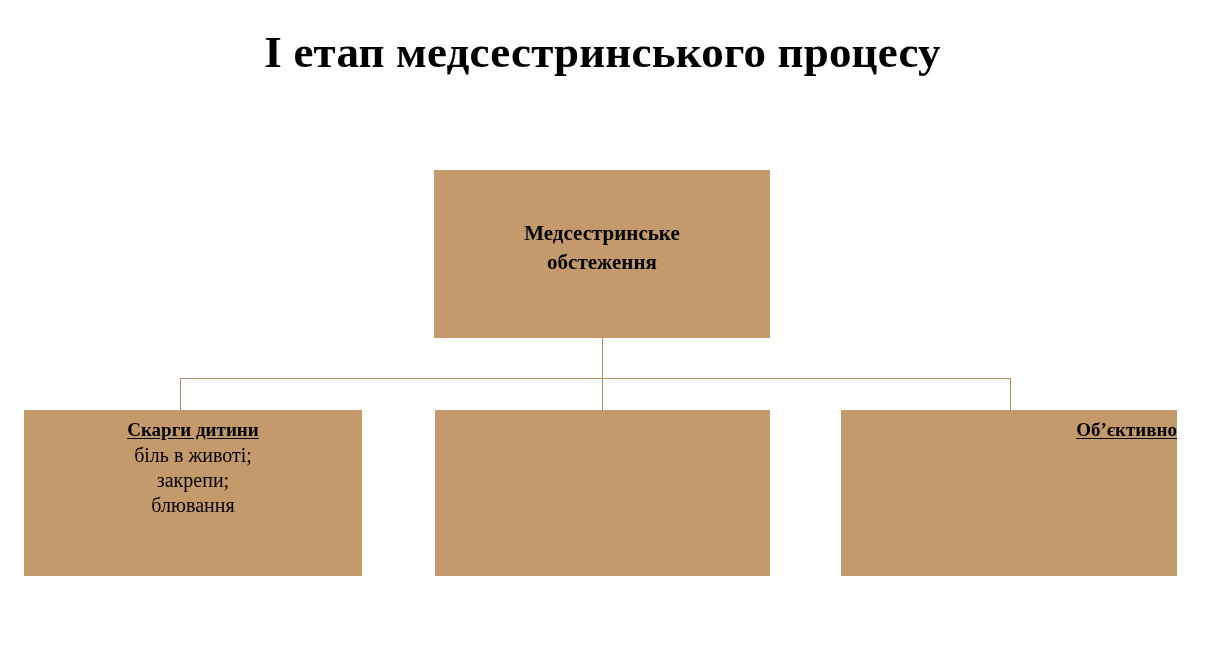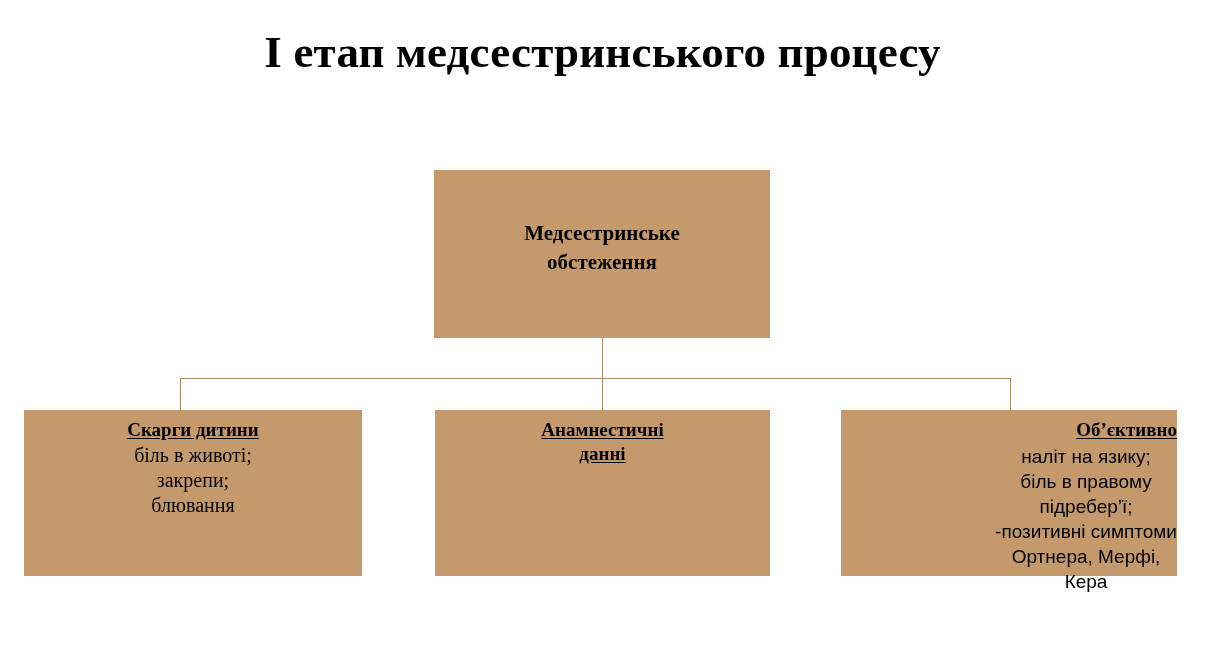--- a/index.html
+++ b/index.html
@@ -172,26 +172,19 @@
     <div class="node-body body-serif">біль в животі;
 закрепи;
 блювання</div>
   </div>
 
   <div class="node" id="node-root">
     <div class="node-title">Медсестринське обстеження</div>
   </div>
 
   <div class="node leaf" id="node-anamnesis">
-    <div class="node-title">Анамнестичні данні</div>
   </div>
 
   <div class="node leaf" id="node-objective">
     <div class="node-title">Об’єктивно</div>
-    <div class="node-body body-sans">наліт на язику;
-біль в правому
-підребер’ї;
--позитивні симптоми
-Ортнера, Мерфі,
-Кера</div>
   </div>
 
 </div>
 
 </body></html>

